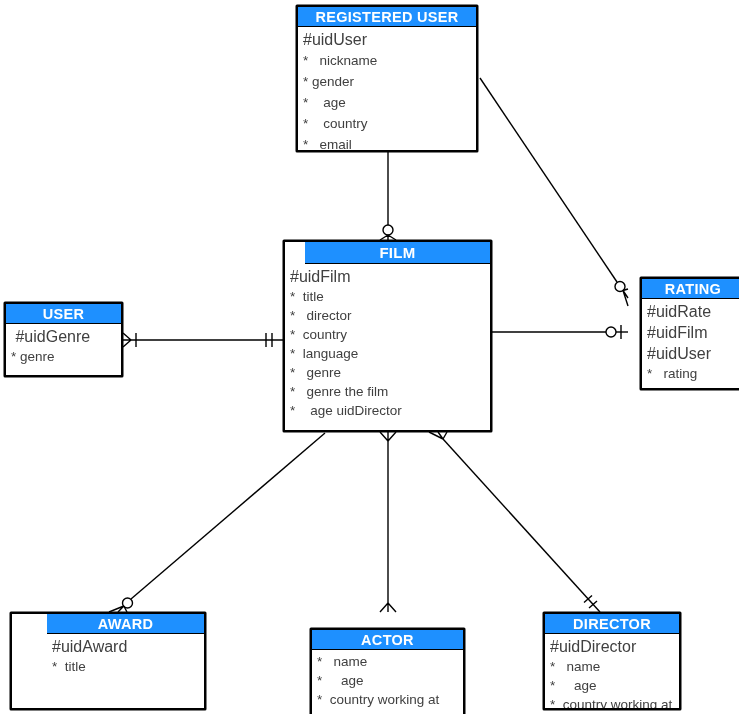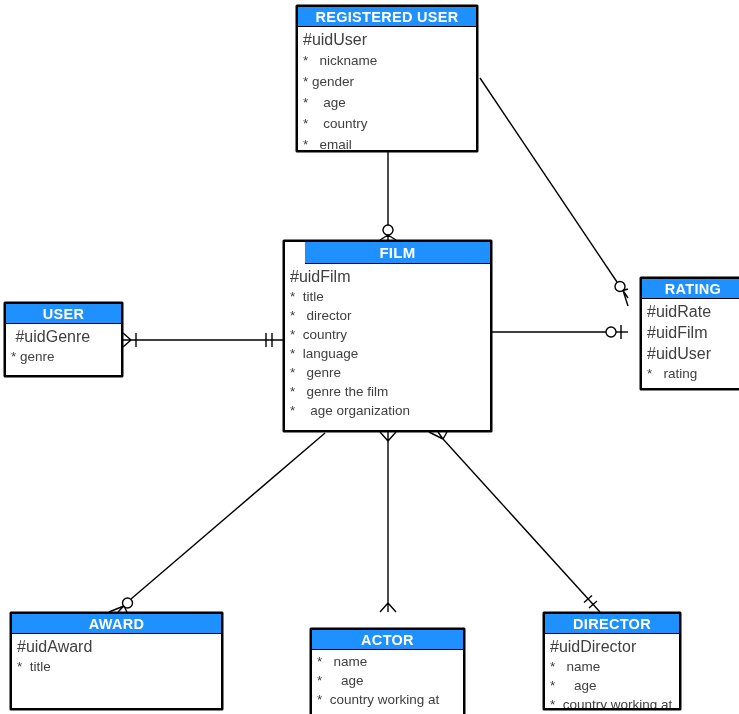--- a/index.html
+++ b/index.html
@@ -26,21 +26,21 @@
     border-bottom:1.5px solid var(--border);white-space:nowrap;overflow:hidden;}
   .entity-body{padding:2px 4px 2px 5px;}
   .attr{white-space:pre;font-size:13.5px;line-height:19px;color:#404040;}
   .attr.uid{font-size:16px;line-height:21px;}
 
   
   #ent-user    {left:296px;top:5px;  width:182px;height:147px;}
   #ent-film    {left:283px;top:240px;width:209px;height:192px;}
   #ent-genre   {left:4px;  top:302px;width:119px;height:75px;}
   #ent-rating  {left:628px;top:277px;width:106px;height:113px;margin-left:12px;}
-  #ent-award   {left:10px; top:612px;width:213px;height:98px;}
+  #ent-award   {left:10px; top:612px;width:196px;height:98px;padding-left:35px;}
   #ent-actor   {left:310px;top:628px;width:155px;height:98px;}
   #ent-director{left:543px;top:612px;width:138px;height:98px;}
   #ent-film .entity-header{height:22px;line-height:22px;font-size:15px;margin-left:20px;}
   #ent-user .entity-body .attr{line-height:21px;}
 </style>
 </head>
 <body>
 
 <div id="canvas">
 
@@ -106,21 +106,21 @@
   <div class="entity" id="ent-film">
     <div class="entity-header">FILM</div>
     <div class="entity-body">
         <div class="attr uid">#uidFilm</div>
         <div class="attr">*  title</div>
         <div class="attr">*   director</div>
         <div class="attr">*  country</div>
         <div class="attr">*  language</div>
         <div class="attr">*   genre</div>
         <div class="attr">*   genre the film</div>
-        <div class="attr">*    age organization</div>
+        <div class="attr">*    age uidDirector</div>
       </div>
   </div>
 
   <div class="entity" id="ent-genre">
     <div class="entity-header">USER</div>
     <div class="entity-body">
         <div class="attr uid"> #uidGenre</div>
         <div class="attr">* genre</div>
       </div>
   </div>

